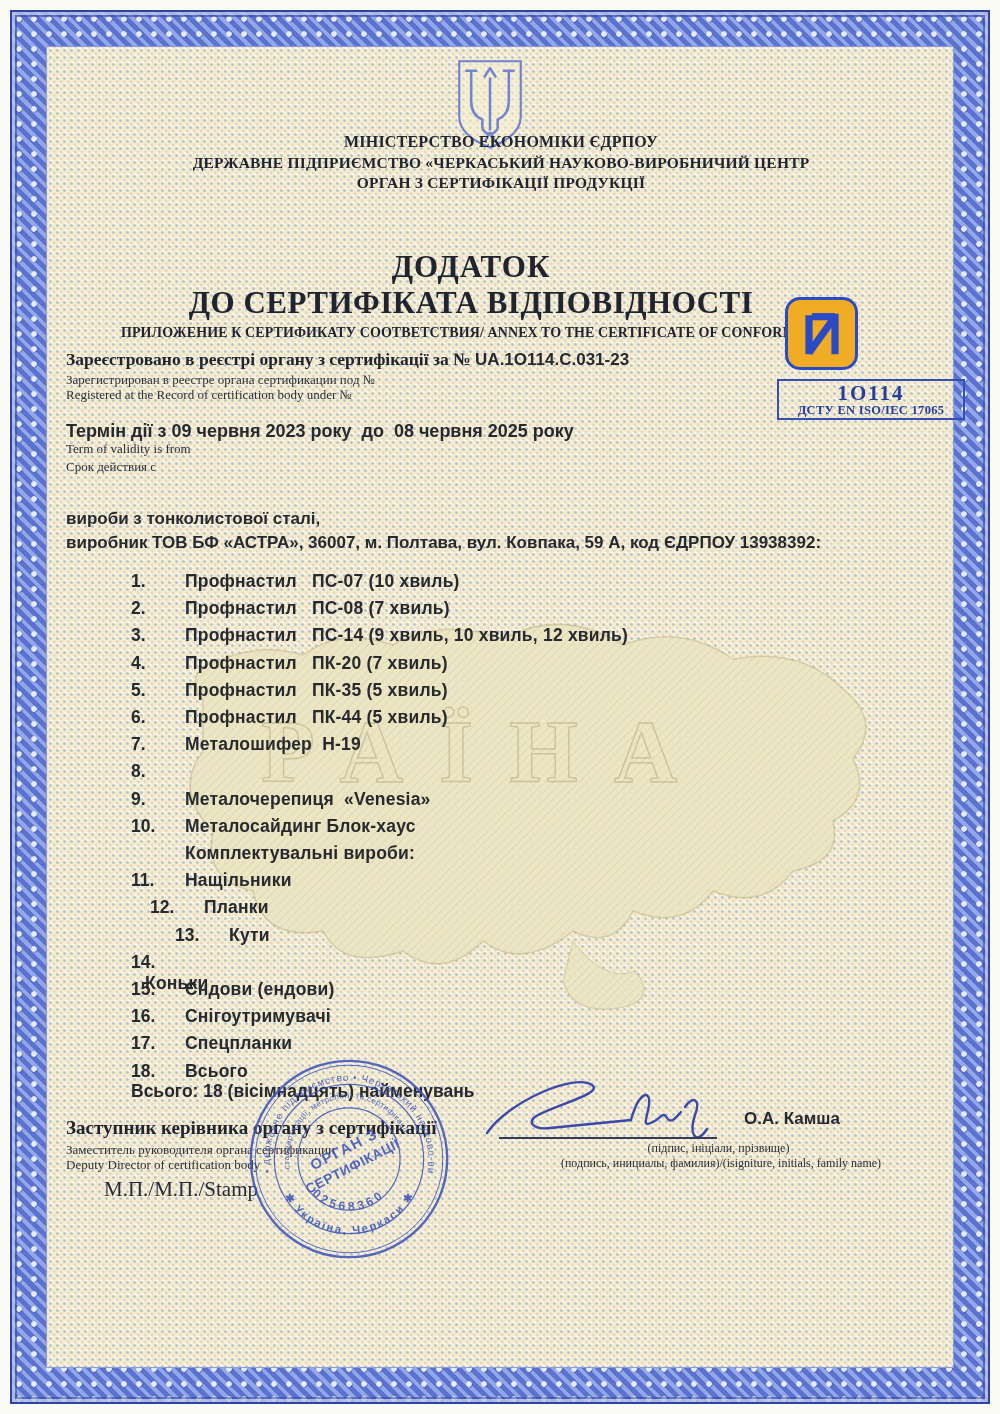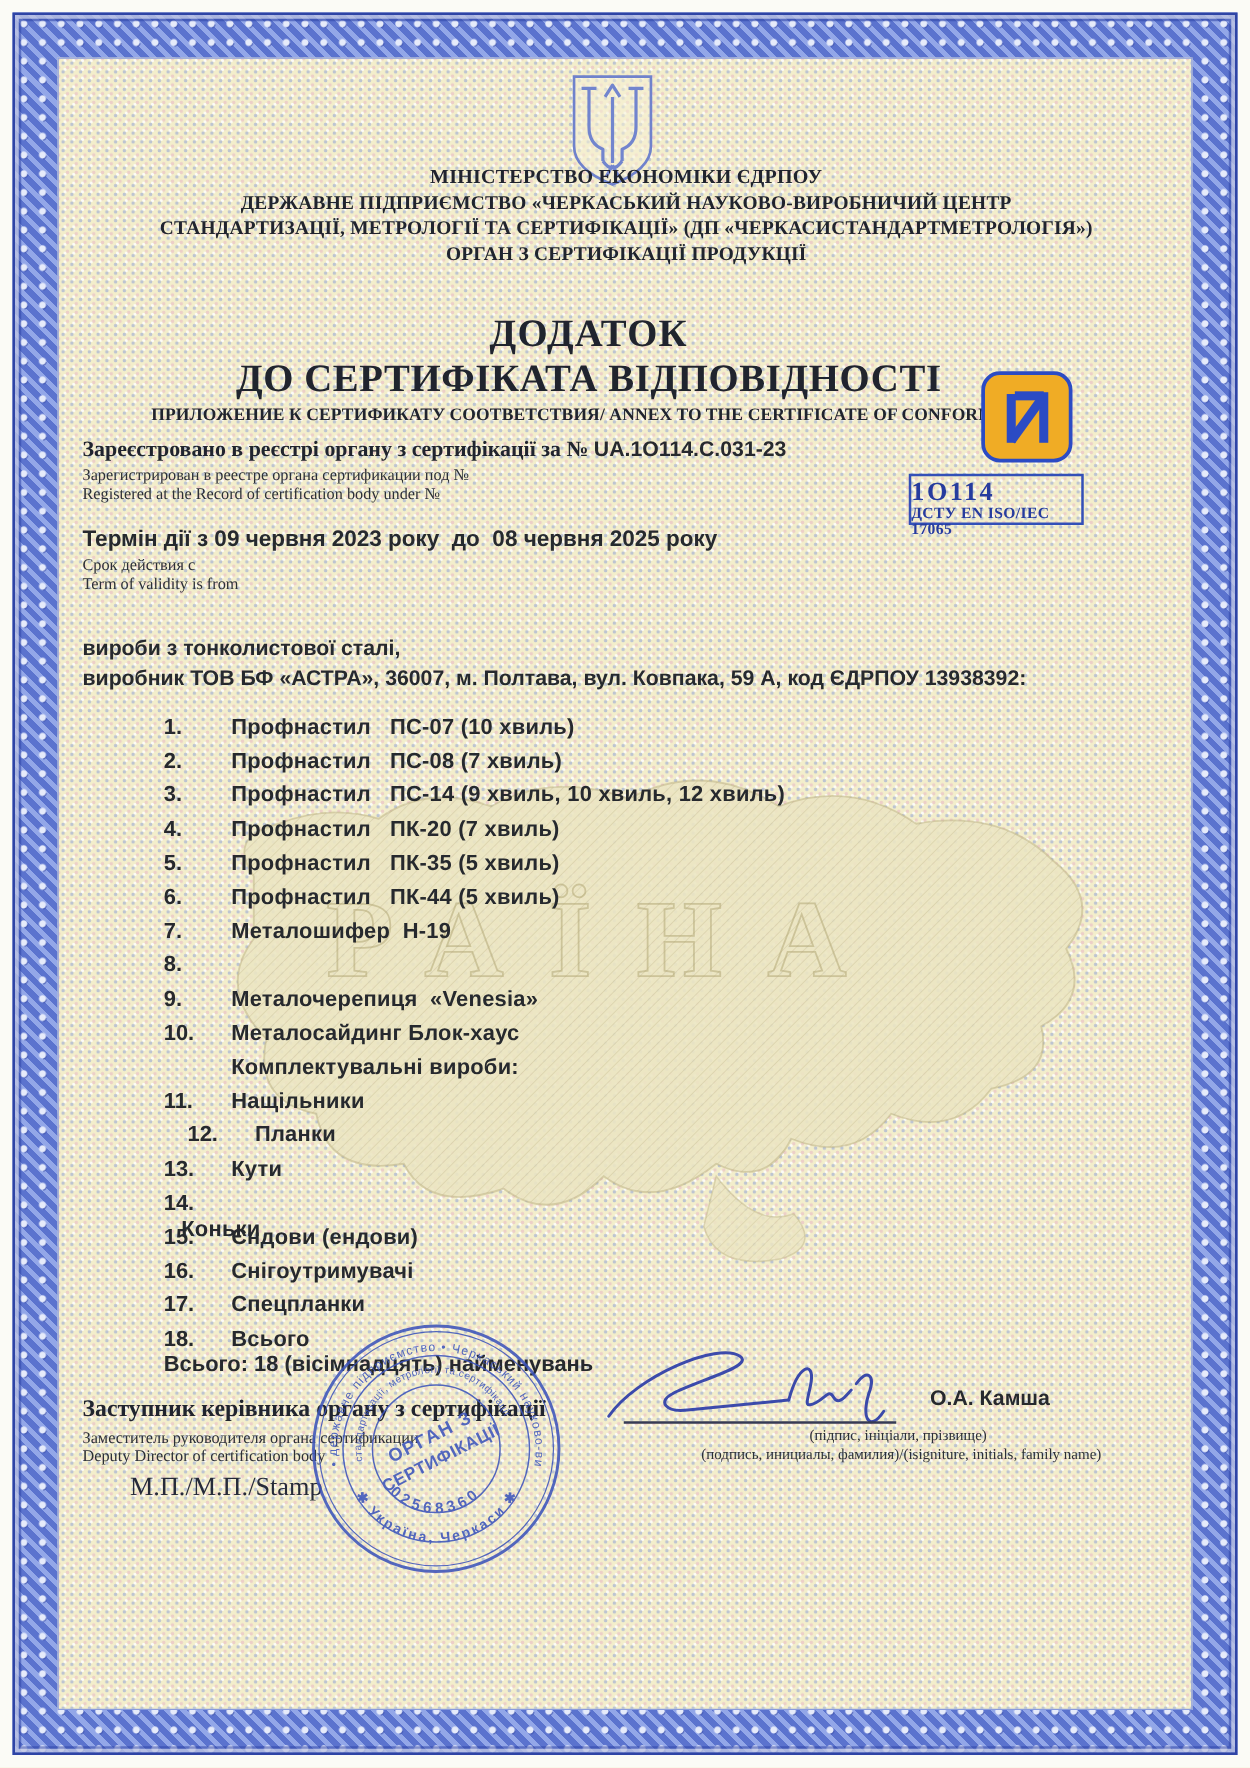--- a/index.html
+++ b/index.html
@@ -46,22 +46,22 @@
   .title1 { font-size:31px; letter-spacing:1px; }
   .title2 { font-size:31px; letter-spacing:.5px; }
   .title3 { font-size:14px; letter-spacing:.1px; }
 
   .badge {
     position:absolute; left:784px; top:296px; width:73px; height:73px;
     background:#f0ac25; border:3px solid #2b4bc4; border-radius:15px;
     display:flex; align-items:center; justify-content:center;
   }
   .codebox {
-    position:absolute; left:726px; top:378px; width:140px; height:41px;
-    border:2px solid #3350b8; text-align:left; color:#263c9e;
+    position:absolute; left:776px; top:378px; width:188px; height:41px;
+    border:2px solid #3350b8; text-align:center; color:#263c9e;
     font-family:"Liberation Serif", serif; font-weight:bold;
   }
   .codebox .c1 { font-size:21px; line-height:22px; letter-spacing:2px; margin-top:1px; }
   .codebox .c2 { font-size:12.5px; line-height:13px; letter-spacing:.3px; }
 
   .small3 { font-size:13px; line-height:14.5px; }
 
   .list-row { position:absolute; left:122px; width:740px; height:27px; display:flex; }
   .list-num { width:40px; text-align:left; padding-left:8px; font-size:17.5px; }
   .list-txt { margin-left:22px; font-size:17.5px; letter-spacing:.2px; }
@@ -101,21 +101,20 @@
           <path d="M 38 24 L 45 13 L 52 24"></path>
           <path d="M 36 84 Q 45 97 54 84"></path>
           <path d="M 45 88 L 39 99 M 45 88 L 51 99"></path>
           <path d="M 30 16 H 16 M 74 16 H 60"></path>
         </g>
       </svg>
 
       <div class="abs ctr serifB hdr" style="top:131px;">
         <div style="font-size:16px;">МІНІСТЕРСТВО ЕКОНОМІКИ ЄДРПОУ</div>
         <div>ДЕРЖАВНЕ ПІДПРИЄМСТВО «ЧЕРКАСЬКИЙ НАУКОВО-ВИРОБНИЧИЙ ЦЕНТР</div>
-        <div>СТАНДАРТИЗАЦІЇ, МЕТРОЛОГІЇ ТА СЕРТИФІКАЦІЇ» (ДП «ЧЕРКАСИСТАНДАРТМЕТРОЛОГІЯ»)</div>
         <div>ОРГАН З СЕРТИФІКАЦІЇ ПРОДУКЦІЇ</div>
       </div>
 
       <div class="abs ctr" style="top:248px; width:940px;">
         <div class="serifB title1">ДОДАТОК</div>
         <div class="serifB title2">ДО СЕРТИФІКАТА ВІДПОВІДНОСТІ</div>
         <div class="serifB title3" style="margin-top:4px;">ПРИЛОЖЕНИЕ К СЕРТИФИКАТУ СООТВЕТСТВИЯ/ ANNEX TO THE CERTIFICATE OF CONFORMITY</div>
       </div>
 
       <div class="badge">
@@ -136,22 +135,22 @@
       <div class="abs" style="left:65px; top:348px;">
         <div style="font-size:17.5px;">
           <span class="serifB">Зареєстровано в реєстрі органу з сертифікації за № </span><span class="sansB" style="font-size:17px;">UA.1О114.С.031-23</span>
         </div>
         <div class="serifR small3" style="margin-top:3px;">Зарегистрирован в реестре органа сертификации под №</div>
         <div class="serifR small3">Registered at the Record of certification body under №</div>
       </div>
 
       <div class="abs" style="left:65px; top:420px;">
         <div class="sansB pre" style="font-size:18px;">Термін дії з 09 червня 2023 року  до  08 червня 2025 року</div>
+        <div class="serifR small3">Term of validity is from</div>
         <div class="serifR small3" style="margin-top:3px;">Срок действия с</div>
-        <div class="serifR small3">Term of validity is from</div>
       </div>
 
       <div class="abs" style="left:65px; top:506px;">
         <div class="sansB" style="font-size:17px; line-height:24px;">вироби з тонколистової сталі,</div>
         <div class="sansB" style="font-size:17px; line-height:24px;">виробник ТОВ БФ «АСТРА», 36007, м. Полтава, вул. Ковпака, 59 А, код ЄДРПОУ 13938392:</div>
       </div>
 
       <div class="abs" style="left:0; top:570px; width:1000px;" id="product-list">
           <div class="list-row sansB" style="top: 0px;">
             <span class="list-num">1.</span>
@@ -197,21 +196,21 @@
             <span class="list-txt pre">Комплектувальні вироби:</span>
           </div>
           <div class="list-row sansB" style="top: 299.2px;">
             <span class="list-num">11.</span>
             <span class="list-txt pre">Нащільники</span>
           </div>
           <div class="list-row sansB" style="top: 326.4px; padding-left: 19px;">
             <span class="list-num">12.</span>
             <span class="list-txt pre">Планки</span>
           </div>
-          <div class="list-row sansB" style="top: 353.6px;">
+          <div class="list-row sansB" style="top: 353.6px; margin-left: 44px;">
             <span class="list-num">13.</span>
             <span class="list-txt pre">Кути</span>
           </div>
           <div class="list-row sansB" style="top: 380.8px; flex-direction: column;">
             <span class="list-num">14.</span>
             <span class="list-txt pre">Коньки</span>
           </div>
           <div class="list-row sansB" style="top: 408px;">
             <span class="list-num">15.</span>
             <span class="list-txt pre">Єндови (ендови)</span>

